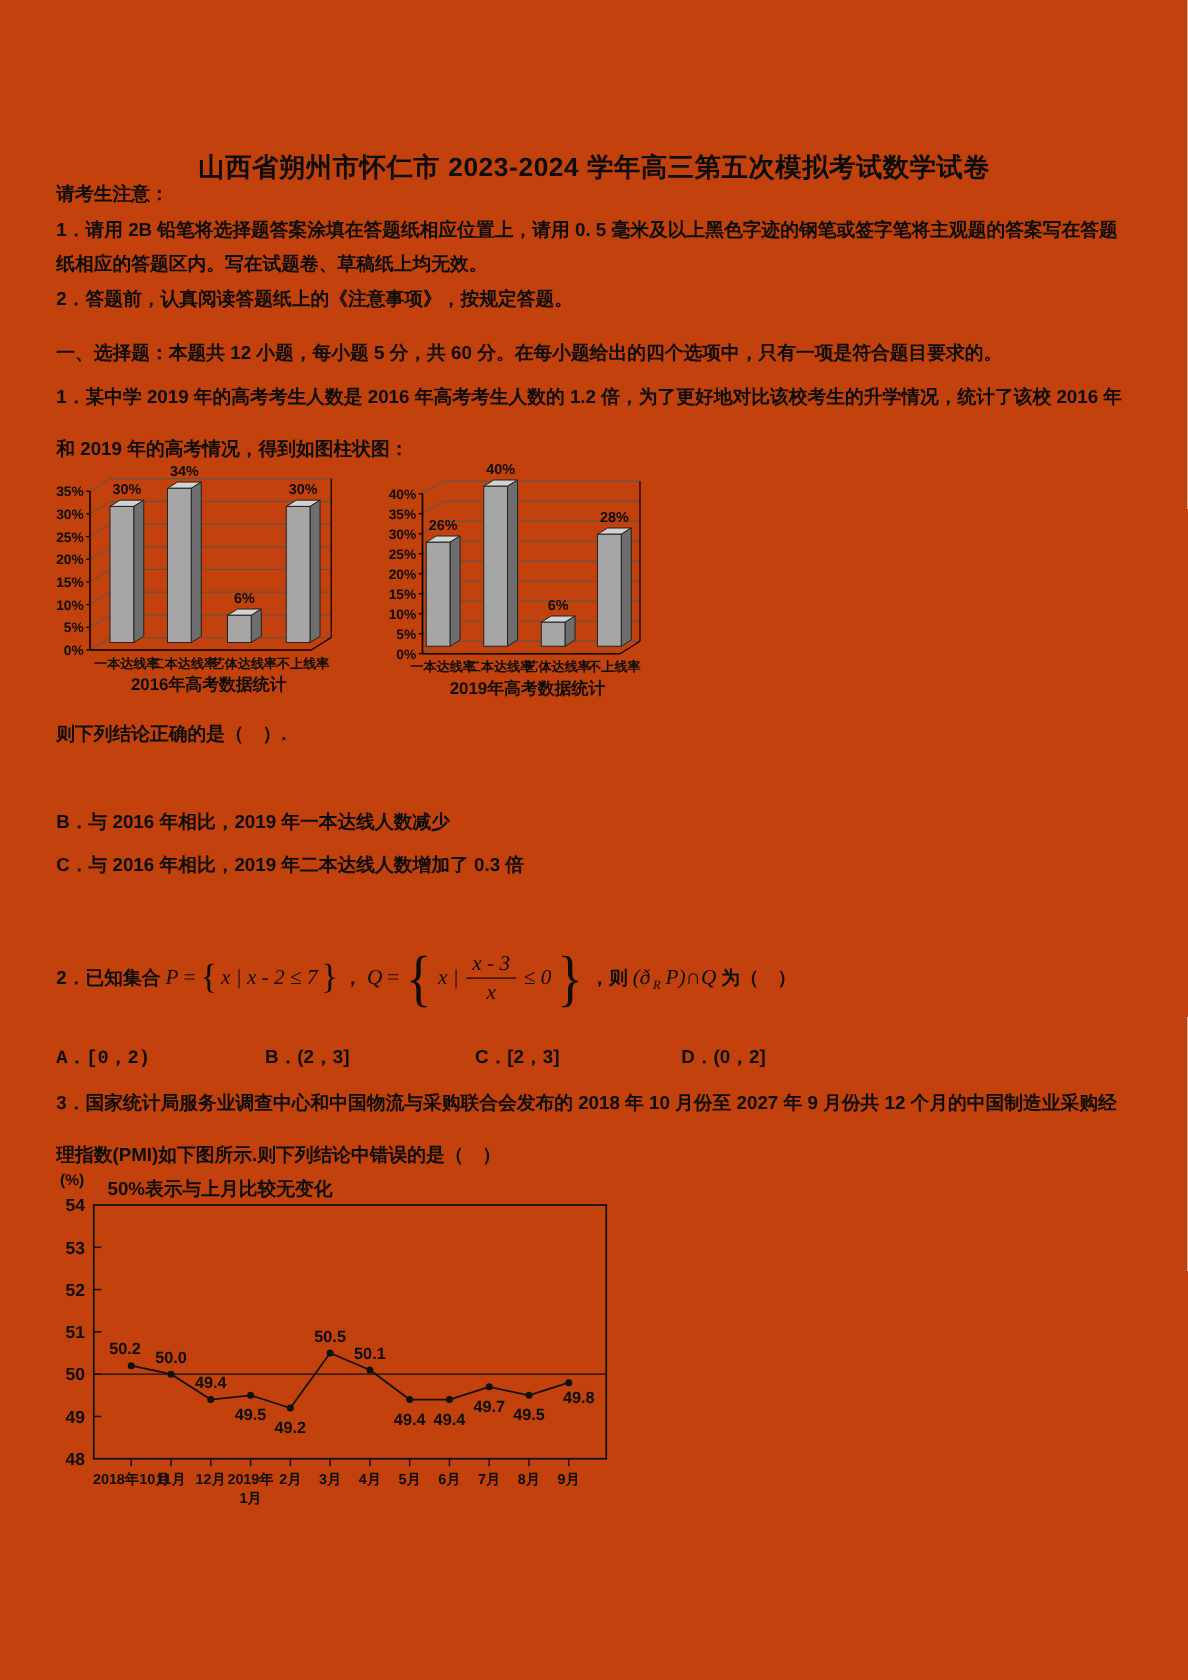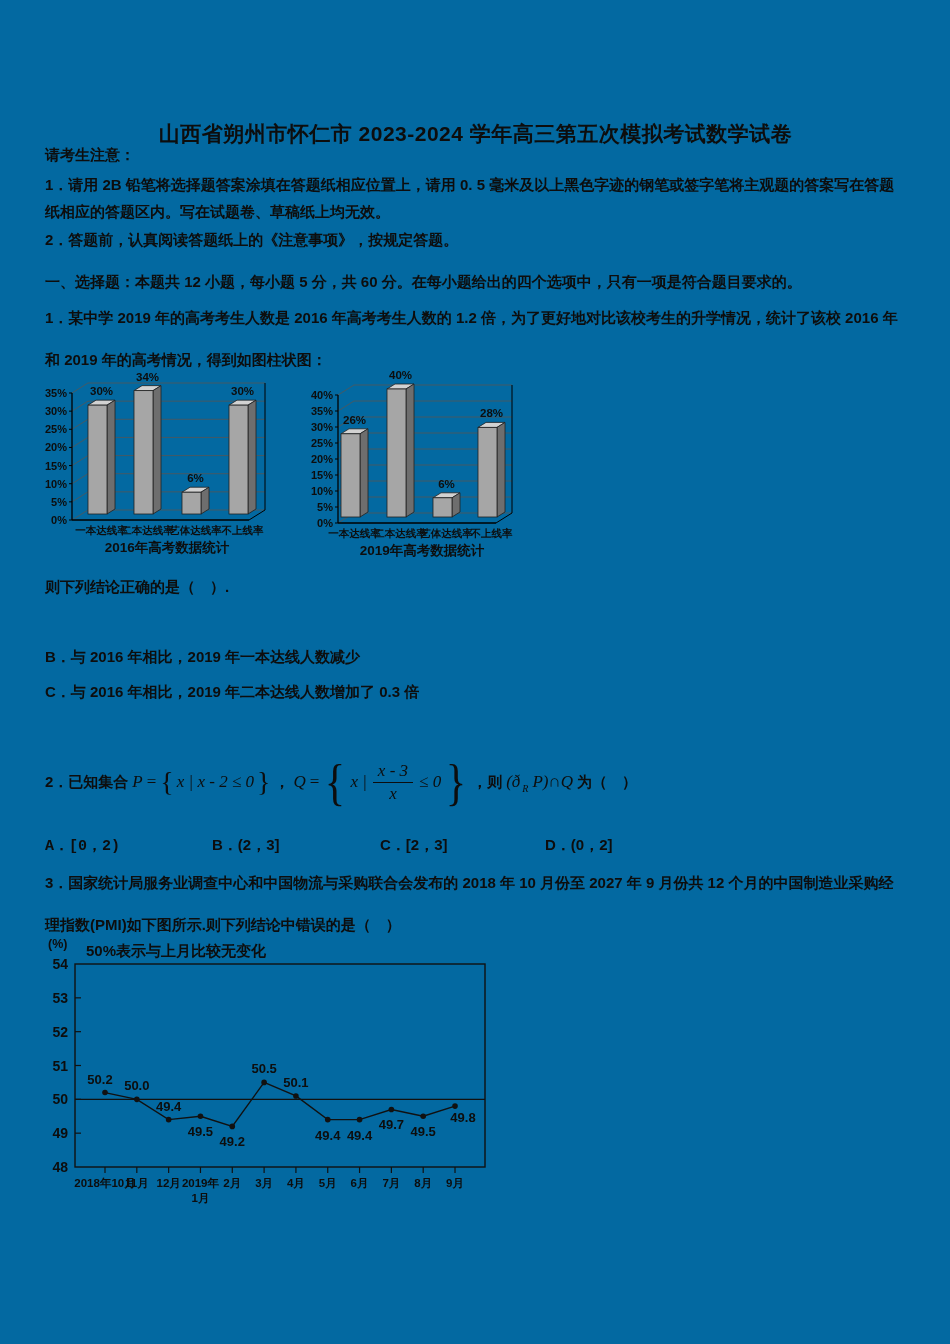--- a/index.html
+++ b/index.html
@@ -1,16 +1,16 @@
 <!DOCTYPE html>
 <html><head>
 <meta charset="utf-8">
 <style>
   html,body{margin:0;padding:0;background:#ffffff;}
-  .page{position:relative;width:950px;height:1344px;background:#0369a1;color:#0d0d0d;
+  .page{position:relative;width:950px;height:1344px;background:#c2410c;color:#0d0d0d;
         font-family:"Liberation Sans","DejaVu Sans",sans-serif;overflow:hidden;}
   .abs{position:absolute;left:45px;right:44px;}
   .title{top:106px;text-align:center;font-size:21px;font-weight:700;letter-spacing:.5px;}
   .notice-head{top:146px;font-size:15px;font-weight:700;}
   .body-text{font-size:15px;font-weight:600;line-height:27px;}
   .item1{top:171px;}
   .item2{top:226px;}
   .section-head{top:273px;font-size:15px;font-weight:700;}
   .q-stem{font-size:15px;font-weight:600;}
   .q1stem{top:297px;line-height:42px;}
@@ -176,21 +176,21 @@
       <text x="173.5" y="173" fill="#0d0d0d" font-size="10.5" font-weight="700" font-family="&quot;Liberation Sans&quot;,&quot;DejaVu Sans&quot;,sans-serif" text-anchor="middle">不上线率</text>
       <text x="104" y="191" fill="#0d0d0d" font-size="13.5" font-weight="700" font-family="&quot;Liberation Sans&quot;,&quot;DejaVu Sans&quot;,sans-serif" text-anchor="middle">2019年高考数据统计</text>
     </svg>
 
   <div class="abs q1-conclusion">则下列结论正确的是（　）.</div>
   <div class="abs opt q1-opt-b">B．与 2016 年相比，2019 年一本达线人数减少</div>
   <div class="abs opt q1-opt-c">C．与 2016 年相比，2019 年二本达线人数增加了 0.3 倍</div>
 
   <div class="abs q2-row">
     <span class="zh">2．已知集合</span>
-    <span class="math"><i>P</i><span class="op">=</span><span class="brace sm">{</span><i>x | x - 2 ≤ 0</i><span class="brace sm">}</span></span>
+    <span class="math"><i>P</i><span class="op">=</span><span class="brace sm">{</span><i>x | x - 2 ≤ 7</i><span class="brace sm">}</span></span>
     <span class="zh">，</span>
     <span class="math"><i>Q</i><span class="op">=</span><span class="brace lg">{</span><i>x |</i><span class="frac"><span class="fnum"><i>x - 3</i></span><span class="fden"><i>x</i></span></span><i>≤ 0</i><span class="brace lg">}</span></span>
     <span class="zh">，则</span>
     <span class="math"><i>(ð</i><span class="csub">R</span><i>P)∩Q</i></span>
     <span class="zh">为（　）</span>
   </div>
 
   <div class="abs q2-options">
     <span class="q2-opt oa">A．[0，2)</span>
     <span class="q2-opt ob">B．(2，3]</span>

